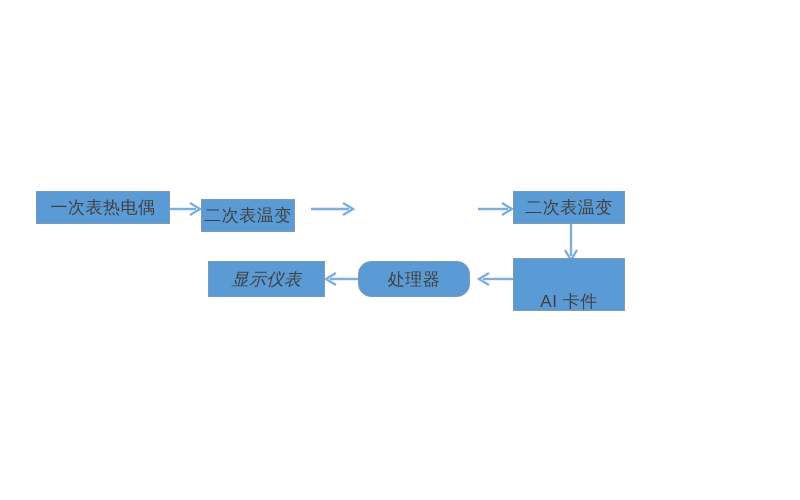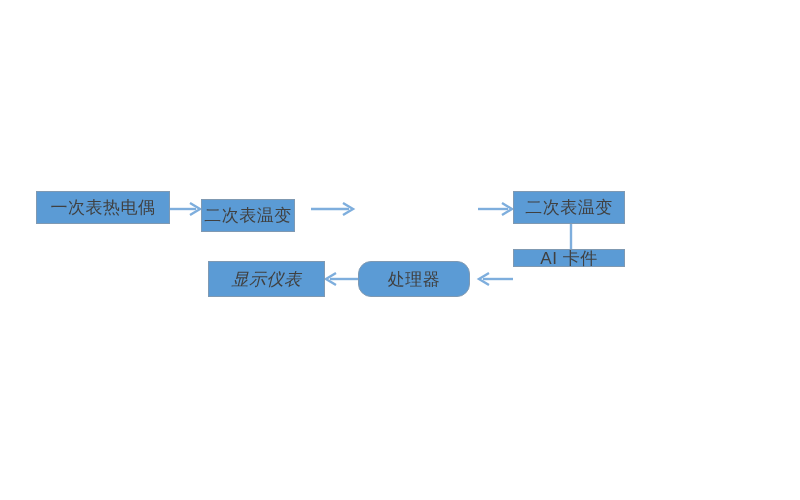--- a/index.html
+++ b/index.html
@@ -99,21 +99,21 @@
 
   <div class="node" style="left:201px; top:191px; width:94px; height:33px;margin-top:8px;">
     <span class="node-label">二次表温变</span>
   </div>
 
 
   <div class="node" style="left:513px; top:191px; width:112px; height:33px;">
     <span class="node-label">二次表温变</span>
   </div>
 
-  <div class="node" style="left:513px; top:249px; width:112px; height:18px;">
+  <div class="node" style="left:513px; top:258px; width:112px; height:53px;align-items:flex-end;">
     <span class="node-label">AI 卡件</span>
   </div>
 
   <div class="node" style="left:358px; top:261px; width:112px; height:36px;border-radius:13px;">
     <span class="node-label">处理器</span>
   </div>
 
   <div class="node" style="left:208px; top:261px; width:117px; height:36px;font-style:italic;">
     <span class="node-label">显示仪表</span>
   </div>

